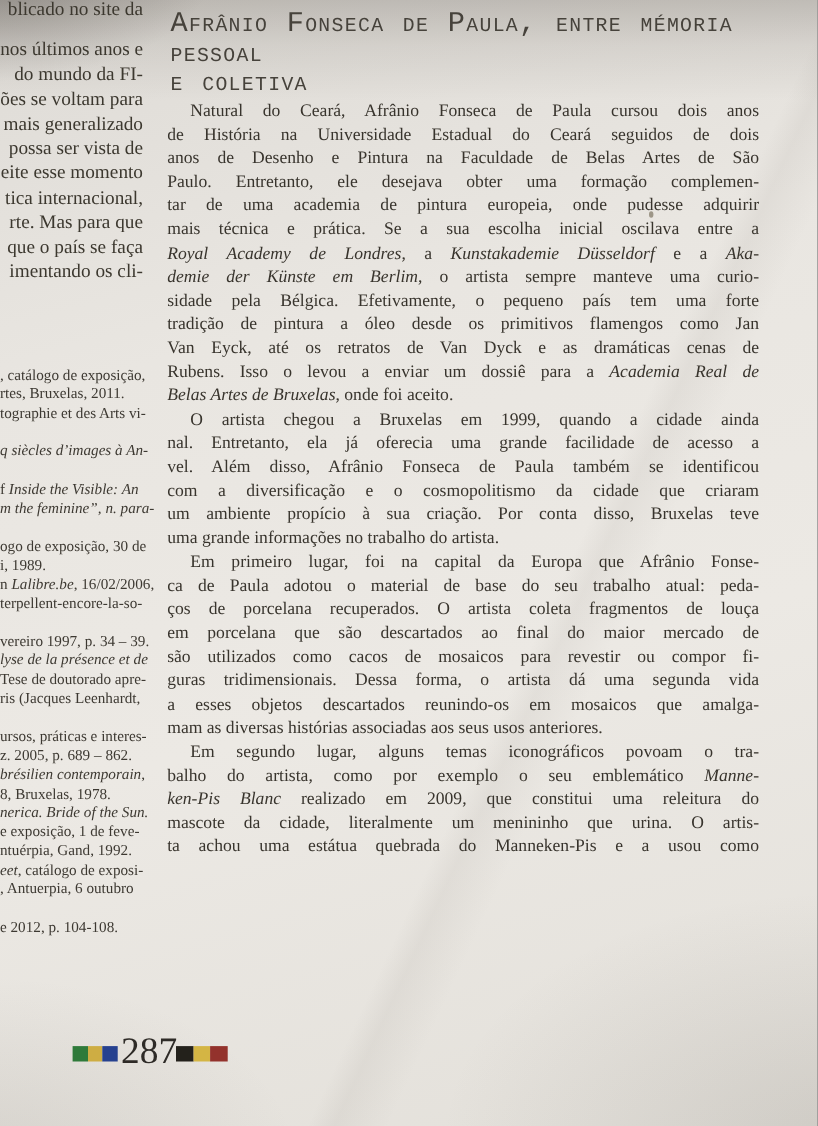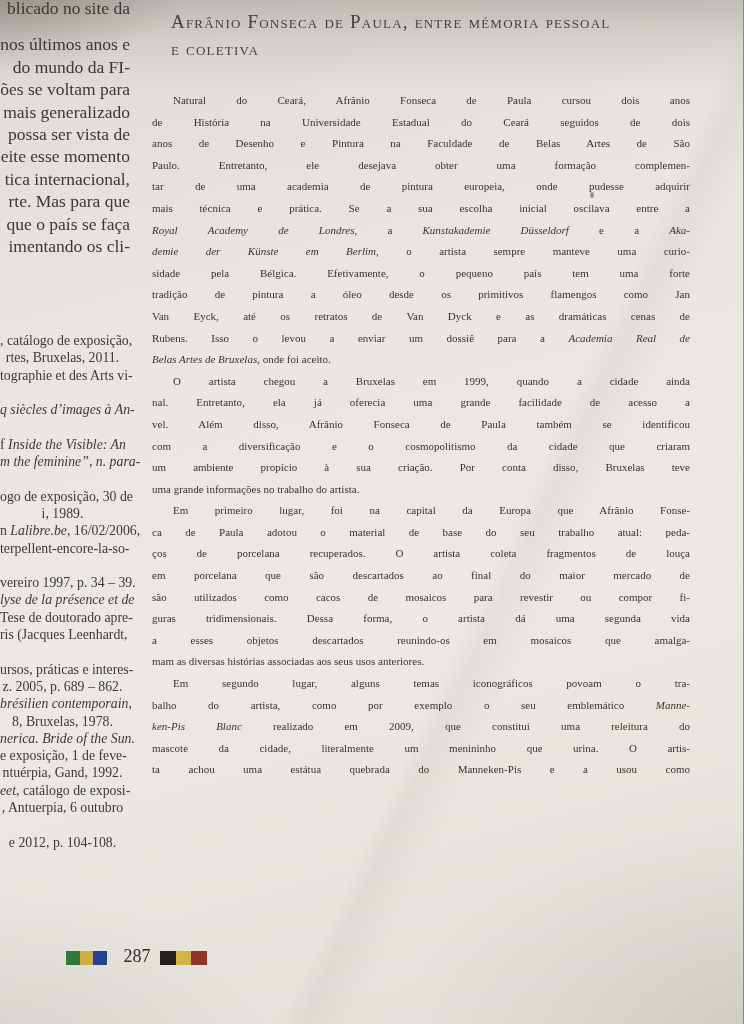--- a/index.html
+++ b/index.html
@@ -13,40 +13,40 @@
       radial-gradient(ellipse 520px 320px at 103% 101%, rgba(90,84,76,.15), rgba(90,84,76,0) 70%),
       radial-gradient(ellipse 420px 240px at -3% 103%, rgba(90,84,76,.12), rgba(90,84,76,0) 70%),
       linear-gradient(115deg, rgba(0,0,0,0) 62%, rgba(118,110,102,.08) 64%, rgba(0,0,0,0) 68%),
       linear-gradient(165deg, #dedbd6 0%, #e9e6e1 30%, #ece9e4 60%, #e3e0da 100%);
   }
   
   .left-strip{position:absolute;left:0;top:-3px;width:130px;}
   .frag{font-size:17.5px;line-height:22.4px;text-align:right;white-space:nowrap;color:#3c382f;}
   .frag.first{margin-bottom:14px;}
   .notes{position:absolute;left:0;top:332px;width:125px;font-size:13.8px;line-height:17.3px;
-         text-align:center;white-space:nowrap;color:#3d3932;}
+         text-align:left;white-space:nowrap;color:#3d3932;}
   .note-line.blank{height:17.3px;}
   
   .main-col{position:absolute;left:152px;top:0;width:538px;}
-  .title{position:absolute;top:8px;left:19px;font-variant:small-caps;font-size:19px;
-         line-height:27px;letter-spacing:1.2px;color:#46423b;}
-  .article{position:absolute;top:90px;left:0;width:538px;font-size:11px;color:#38342d;}
+  .title{position:absolute;top:8px;left:3px;font-variant:small-caps;font-size:26px;
+         line-height:27px;letter-spacing:1.2px;color:#46423b;font-family:Liberation Mono, monospace;}
+  .article{position:absolute;top:90px;left:0;width:538px;font-size:16px;color:#38342d;}
   .line{line-height:21.6px;height:21.6px;overflow:hidden;text-align:justify;text-align-last:justify;}
   .line.indent{text-indent:21px;}
   .line.flush{text-align-last:left;}
   .line i{font-style:italic;margin-top:18px;}
   .notes i,.frag i{font-style:italic;}
   
   .flag{position:absolute;top:951px;height:14px;display:flex;}
   .flag-left{left:66px;}
   .flag-left .sq{width:13.6px;height:14px;}
   .flag-right{left:160px;}
   .flag-right .sq{width:15.6px;height:14px;}
-  .page-num{position:absolute;left:110px;top:941px;width:54px;text-align:center;
-            font-size:18px;line-height:30px;color:#2e2b27;}
+  .page-num{position:absolute;left:110px;top:941px;width:54px;text-align:left;
+            font-size:34px;line-height:30px;color:#2e2b27;}
   .speck{position:absolute;left:590px;top:192px;width:4px;height:6px;border-radius:50%;
          background:#8a8270;opacity:.8;}
 </style>
 </head>
 <body>
 
 <div class="page">
 
   <div class="left-strip">
 

